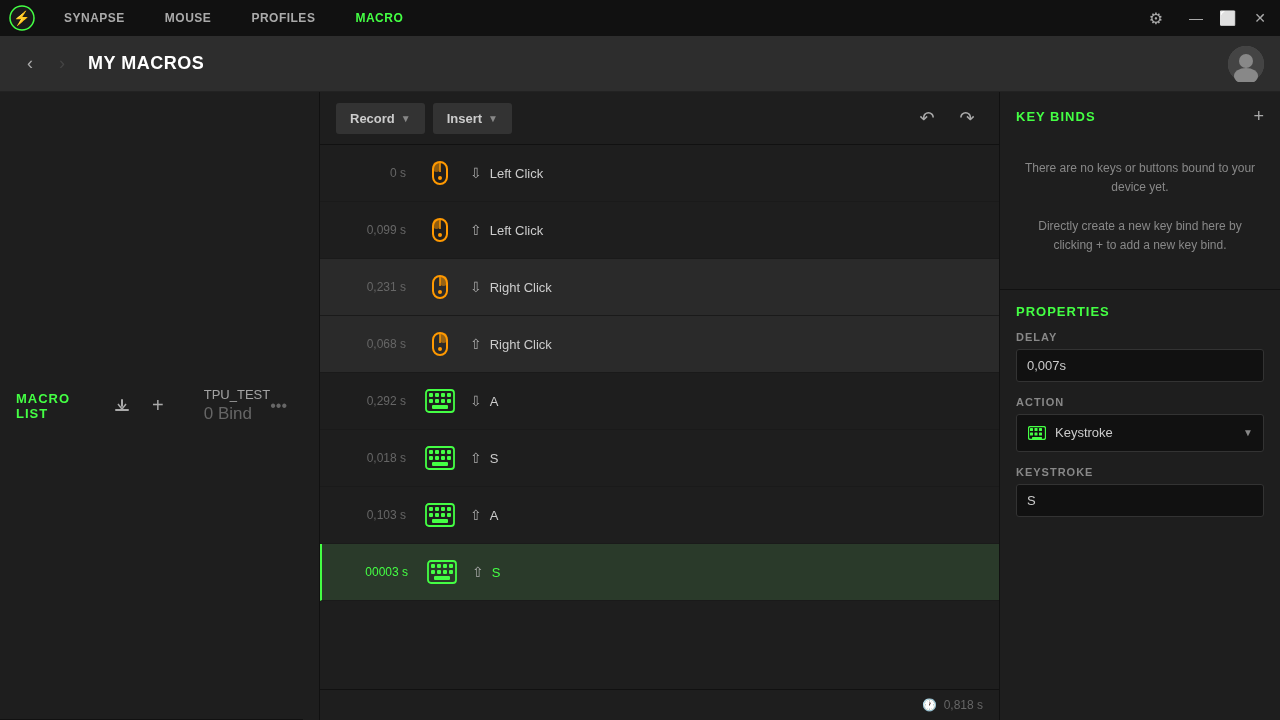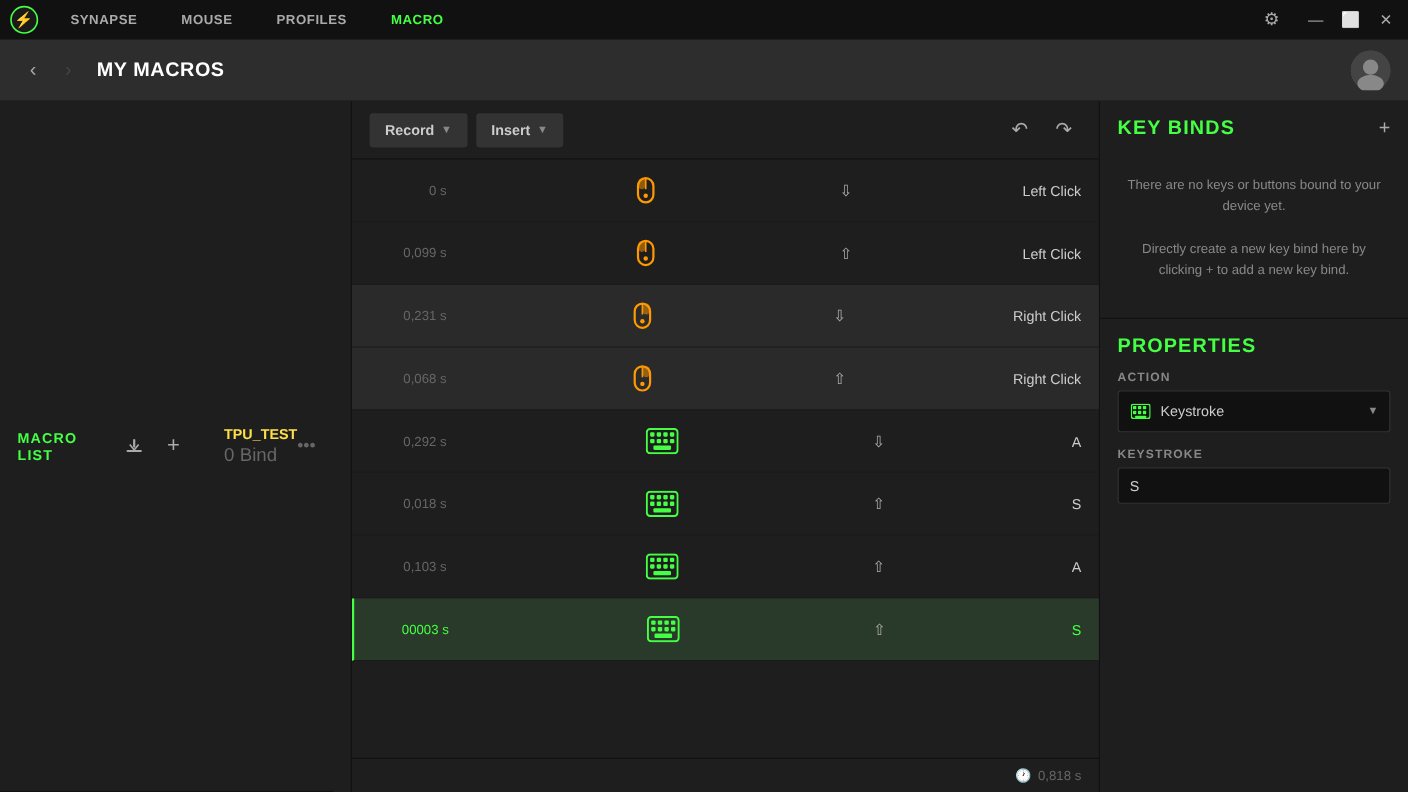--- a/index.html
+++ b/index.html
@@ -146,23 +146,23 @@
 
     .macro-item {
       padding: 14px 16px;
       cursor: pointer;
       display: flex;
       align-items: center;
       justify-content: space-between;
       border-bottom: 1px solid #111;
     }
     .macro-item .macro-info .macro-name {
-      color: #fde047;
+      color: #a3a3a3;
       font-size: 13px;
-      font-weight: 700;
+      font-weight: 400;
     }
     .macro-item .macro-info .macro-bind {
       color: #666;
       font-size: 17px;
       margin-top: 2px;
     }
     .macro-item .more-btn {
       color: #666;
       font-size: 16px;
       cursor: pointer;
@@ -232,21 +232,20 @@
       flex: 1;
       overflow-y: auto;
     }
 
     .step-row {
       display: flex;
       align-items: center;
       padding: 10px 16px;
       border-bottom: 1px solid #1a1a1a;
       min-height: 52px;
-      justify-content: space-between;
     }
     .step-row.highlighted { background: #2a2a2a; }
     .step-row.active-row { background: #2a3a2a; border-left: 2px solid #44ff44; }
 
     .step-time {
       width: 70px;
       font-size: 12px;
       color: #666;
       text-align: right;
       margin-right: 16px;
@@ -300,21 +299,21 @@
     }
 
     .right-section-header {
       display: flex;
       align-items: center;
       justify-content: space-between;
       margin-bottom: 12px;
     }
     .right-section-title {
       color: #44ff44;
-      font-size: 18px;
+      font-size: 13px;
       font-weight: 700;
       letter-spacing: 1px;
     }
     .right-section-add {
       color: #aaa;
       font-size: 18px;
       cursor: pointer;
     }
 
     .keybind-empty {
@@ -618,20 +617,24 @@
         <div>Directly create a new key bind here by clicking +
 to add a new key bind.</div>
       </div>
     </div>
 
     <div class="prop-section">
       <div class="right-section-header">
         <span class="right-section-title">PROPERTIES</span>
       </div>
 
+      <div class="prop-row">
+        <div class="prop-label">DELAY</div>
+        <input type="text" class="prop-input" value="0,007s" style="">
+      </div>
 
       <div class="prop-row">
         <div class="prop-label">ACTION</div>
         <div class="prop-select-display">
           <span class="kbd-mini-icon">
             <svg width="18" height="14" viewBox="0 0 18 14" xmlns="http://www.w3.org/2000/svg">
               <rect x="0.5" y="0.5" width="17" height="13" rx="2" fill="none" stroke="#44ff44" stroke-width="1.3"></rect>
               <rect x="2" y="2" width="3" height="3" rx="0.5" fill="#44ff44"></rect>
               <rect x="6.5" y="2" width="3" height="3" rx="0.5" fill="#44ff44"></rect>
               <rect x="11" y="2" width="3" height="3" rx="0.5" fill="#44ff44"></rect>

